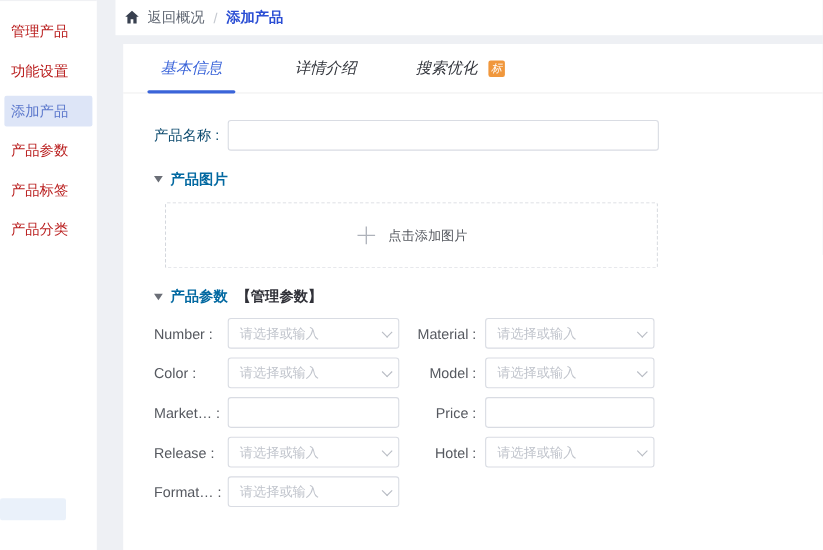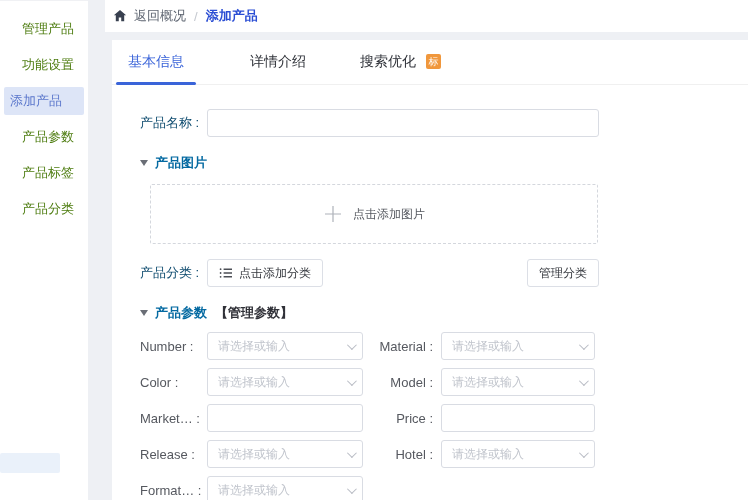--- a/index.html
+++ b/index.html
@@ -4,40 +4,40 @@
 <style>
   * { margin:0; padding:0; box-sizing:border-box; }
   html,body { width:748px; height:500px; overflow:hidden;
     font-family:"Liberation Sans","DejaVu Sans",sans-serif; background:#eef0f4; }
   .app { position:relative; width:748px; height:500px; }
 
   
   .sidebar { position:absolute; left:0; top:0; width:88px; height:500px;
     background:#fff; padding-top:10px; border-top:1px solid #f0f1f4; }
   .side-item { height:36px; line-height:36px; padding-left:10px; font-size:13px;
-    color:#4d7c0f; cursor:pointer; white-space:nowrap;margin-left:12px; }
+    color:#b91c1c; cursor:pointer; white-space:nowrap; }
   .side-item.active { background:#dde5f7; color:#5b77cc; margin:0 4px;
     padding-left:6px; border-radius:2px; height:28px; line-height:28px;
     margin-top:4px; margin-bottom:4px; }
 
   
   .main { position:absolute; left:105px; top:0; width:643px; height:500px; }
   .crumbbar { height:32px; background:#fff; display:flex; align-items:center;
     padding-left:8px; font-size:13px; }
   .crumb-home { display:inline-flex; margin-right:7px; }
   .crumb-back { color:#5f6672; cursor:pointer; }
   .crumb-sep { color:#c4c8cf; margin:0 8px; }
   .crumb-cur { color:#2b4ed4; font-weight:bold; }
 
   .card { margin-left:7px; margin-top:8px; background:#fff; height:460px;
     width:636px; }
 
   
   .tabs { height:45px; border-bottom:1px solid #f0f0f0; display:flex;
-    align-items:center; padding-left:4px; }
+    align-items:center; padding-left:22px;font-style:italic; }
   .tab { position:relative; min-width:80px; height:45px; line-height:42px;
     text-align:center; font-size:14px; color:#30333a; cursor:pointer;
     margin-right:42px; white-space:nowrap; }
   .tab.active { color:#3a64d9; }
   .tab.active .underline { position:absolute; left:0; right:0; bottom:0;
     height:3px; background:#3a64d9; border-radius:2px; }
   .badge { display:inline-block; width:15px; height:15px; line-height:15px;
     font-size:10px; color:#fff; background:#f0973c; border-radius:2px;
     margin-left:6px; vertical-align:1px; text-align:center; }
 
@@ -148,39 +148,20 @@
           <span class="sect-title">产品图片</span>
         </div>
 
         <div class="upload">
           <svg width="20" height="20" viewBox="0 0 20 20">
               <path d="M10 2 V18 M2 10 H18" stroke="#aeb2ba" stroke-width="1.2" fill="none"></path>
             </svg>
           <span class="upload-text">点击添加图片</span>
         </div>
 
-        <div class="frow cat-row">
-          <span class="flabel">产品分类 :</span>
-          <button class="btn">
-            <span class="ic">
-              <svg width="14" height="14" viewBox="0 0 14 14">
-                  <g stroke="#4c4f56" stroke-width="1.4">
-                    <circle cx="1.6" cy="3.2" r="0.9" fill="#4c4f56" stroke="none"></circle>
-                    <circle cx="1.6" cy="7" r="0.9" fill="#4c4f56" stroke="none"></circle>
-                    <circle cx="1.6" cy="10.8" r="0.9" fill="#4c4f56" stroke="none"></circle>
-                    <path d="M4.6 3.2 H13 M4.6 7 H13 M4.6 10.8 H13"></path>
-                  </g>
-                </svg>
-            </span>
-            <span>点击添加分类</span>
-          </button>
-          <button class="btn manage-btn">
-            <span>管理分类</span>
-          </button>
-        </div>
 
         <div class="sect">
           <span class="tri"></span>
           <span class="sect-title">产品参数</span>
           <span class="sect-link">【管理参数】</span>
         </div>
 
         <div class="pgrid">
 
           <div class="prow">

